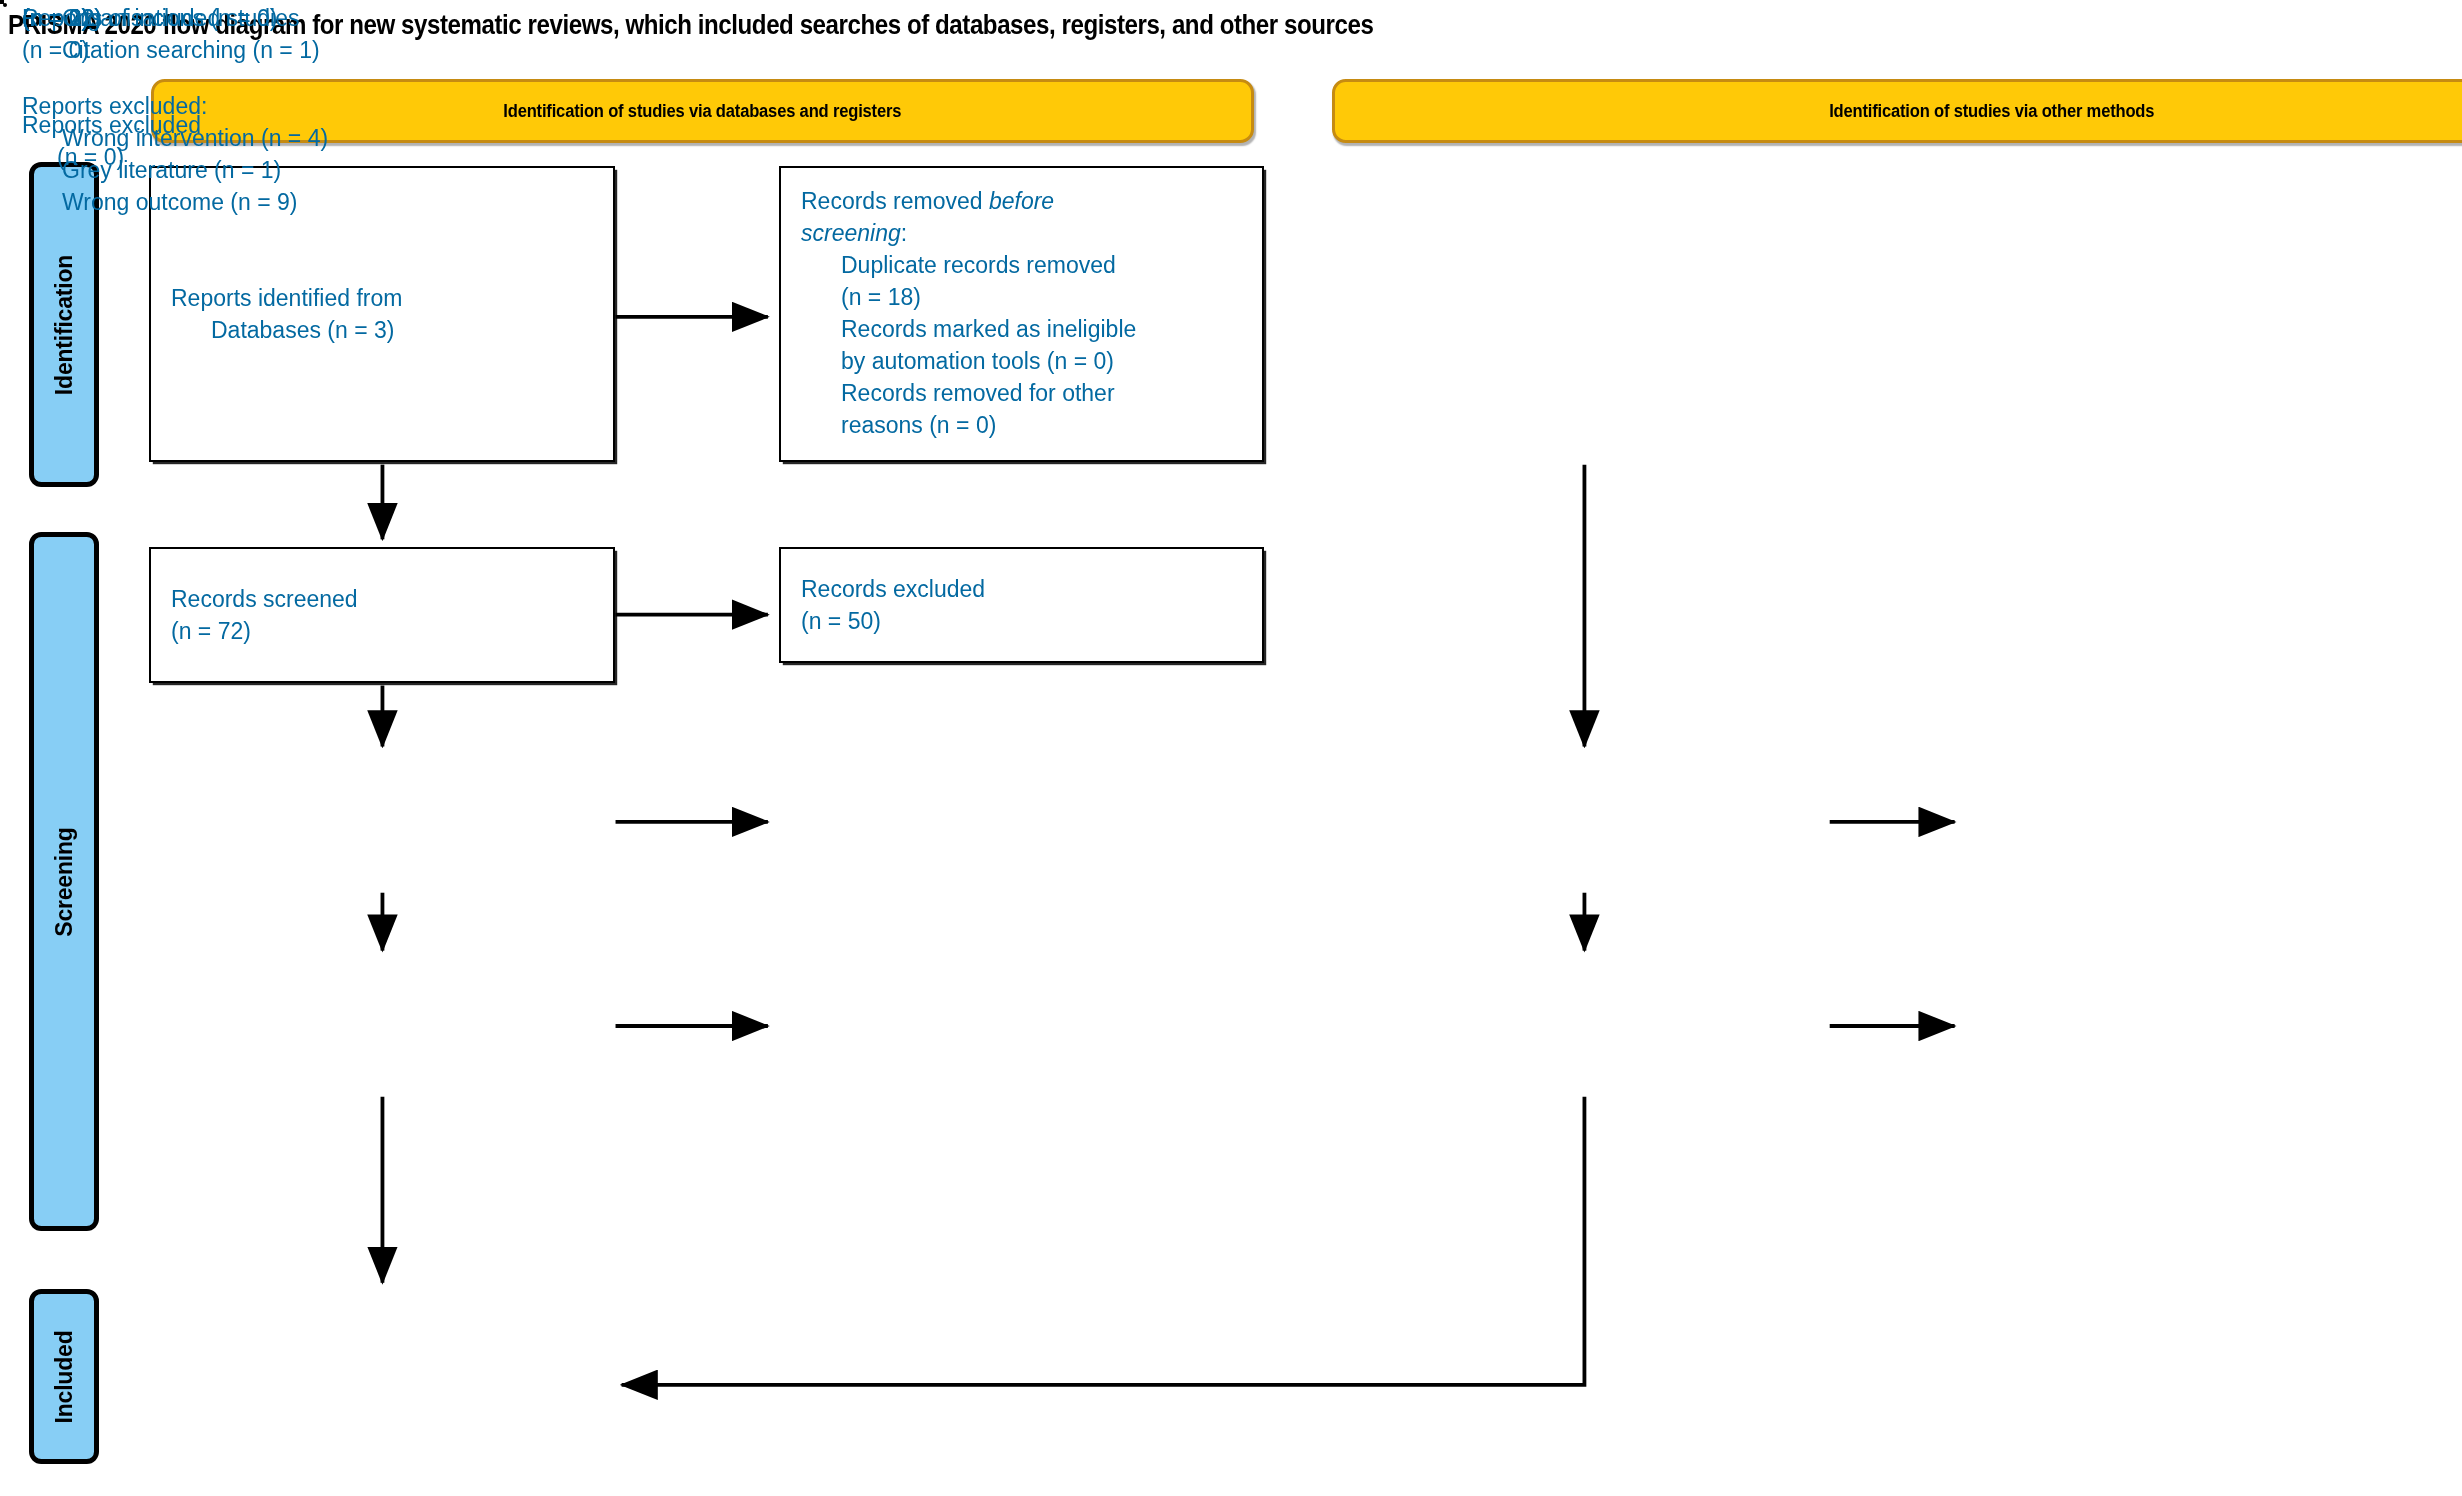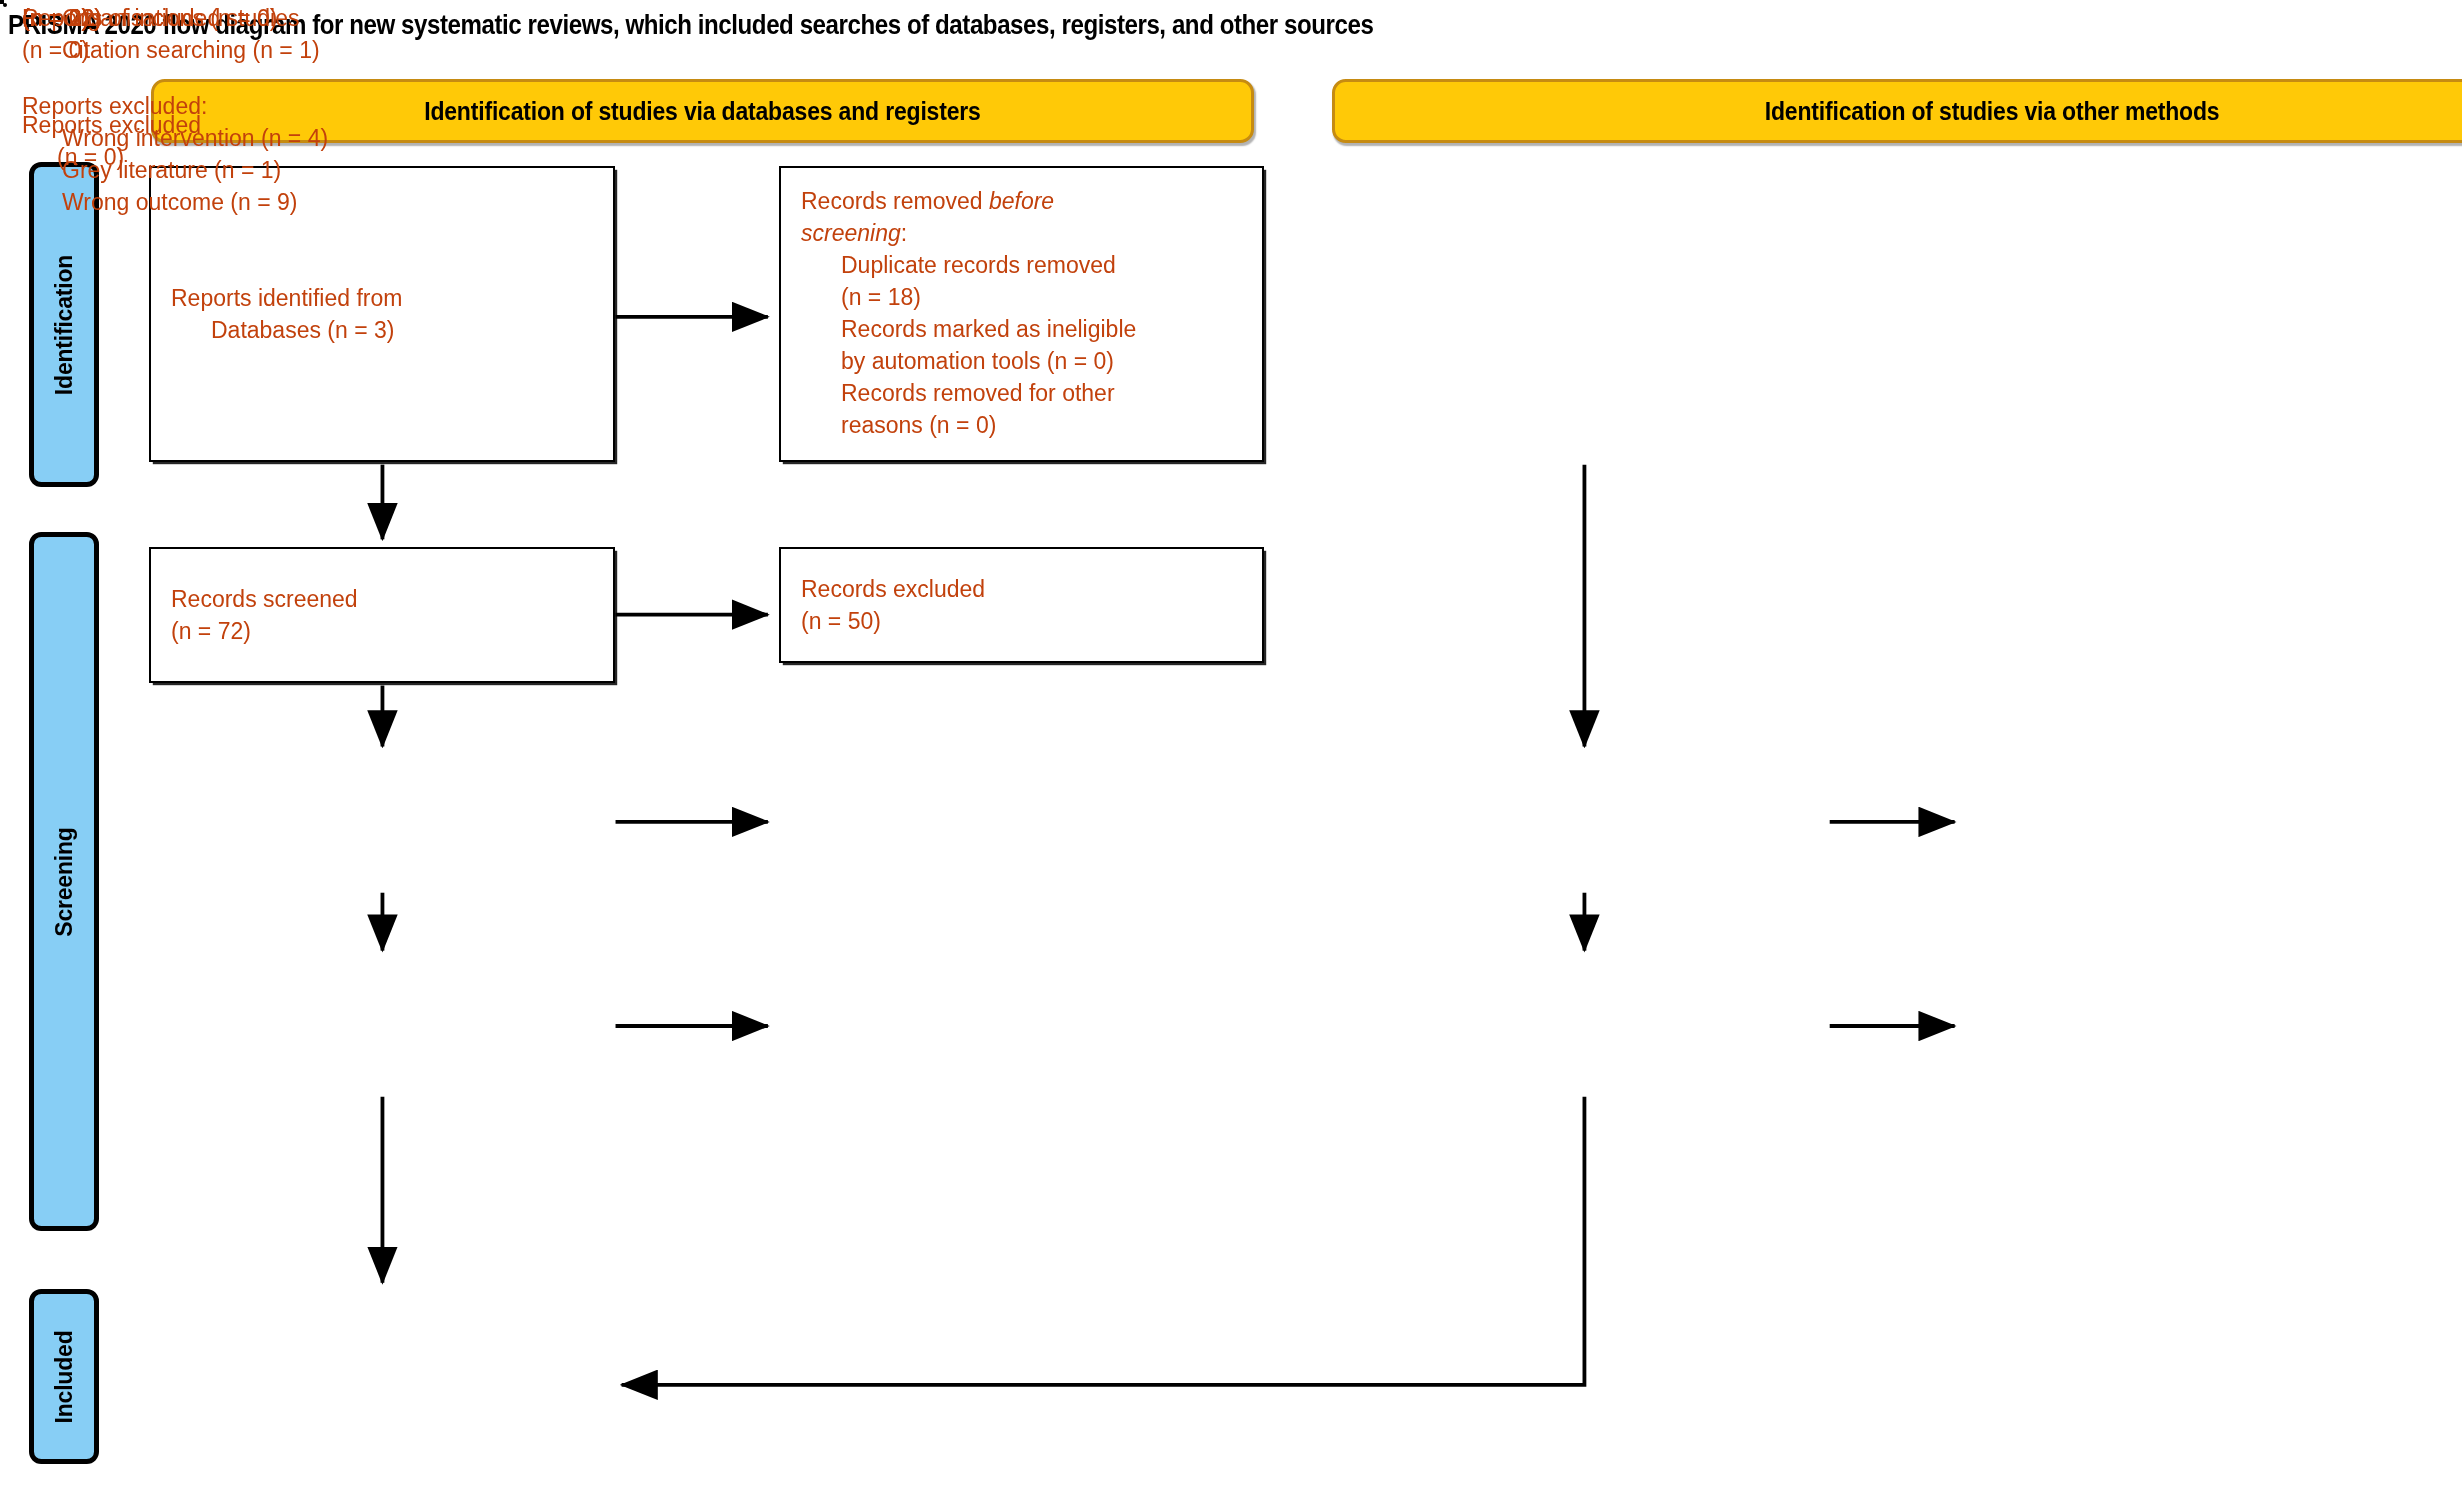--- a/index.html
+++ b/index.html
@@ -37,21 +37,21 @@
   
   .col-header {
     position: absolute;
     background: #FFC907;
     border: 3px solid #C68B12;
     border-radius: 13.7px;
     box-shadow: 1.5px 2.3px 1.5px rgba(0,0,0,0.30);
     display: flex;
     align-items: center;
     justify-content: center;
-    font-size: 25px;
+    font-size: 18px;
     font-weight: bold;
     letter-spacing: -0.2px;
     color: #000;
     text-align: center;
     box-sizing: border-box;
   }
   .col-header span { transform: scaleX(0.92); display:inline-block; }
 
   #header-databases { left: 151px;  top: 79px; width: 1103px; height: 64px; }
   #header-other     { left: 1332px; top: 79px; width: 1320px; height: 64px; align-items: center; }
@@ -87,21 +87,21 @@
     box-sizing: border-box;
     box-shadow: 3px 3px 0 -0.8px rgba(0,0,0,0.85);
     padding: 0;
   }
   .flow-box .box-text {
     position: absolute;
     left: 20px;
     right: 10.7px;
     font-size: 23px;
     line-height: 32px;
-    color: #c2410c;
+    color: #0369a1;
   }
   .flow-box.v-center .box-text {
     top: 50%;
     transform: translateY(-50%);
   }
   .flow-box.v-top .box-text { top: 17px; }
 
   .line { display: block; white-space: nowrap; }
   .line.indent { padding-left: 40px; }
   .line.indent-sm { padding-left: 35px; }

